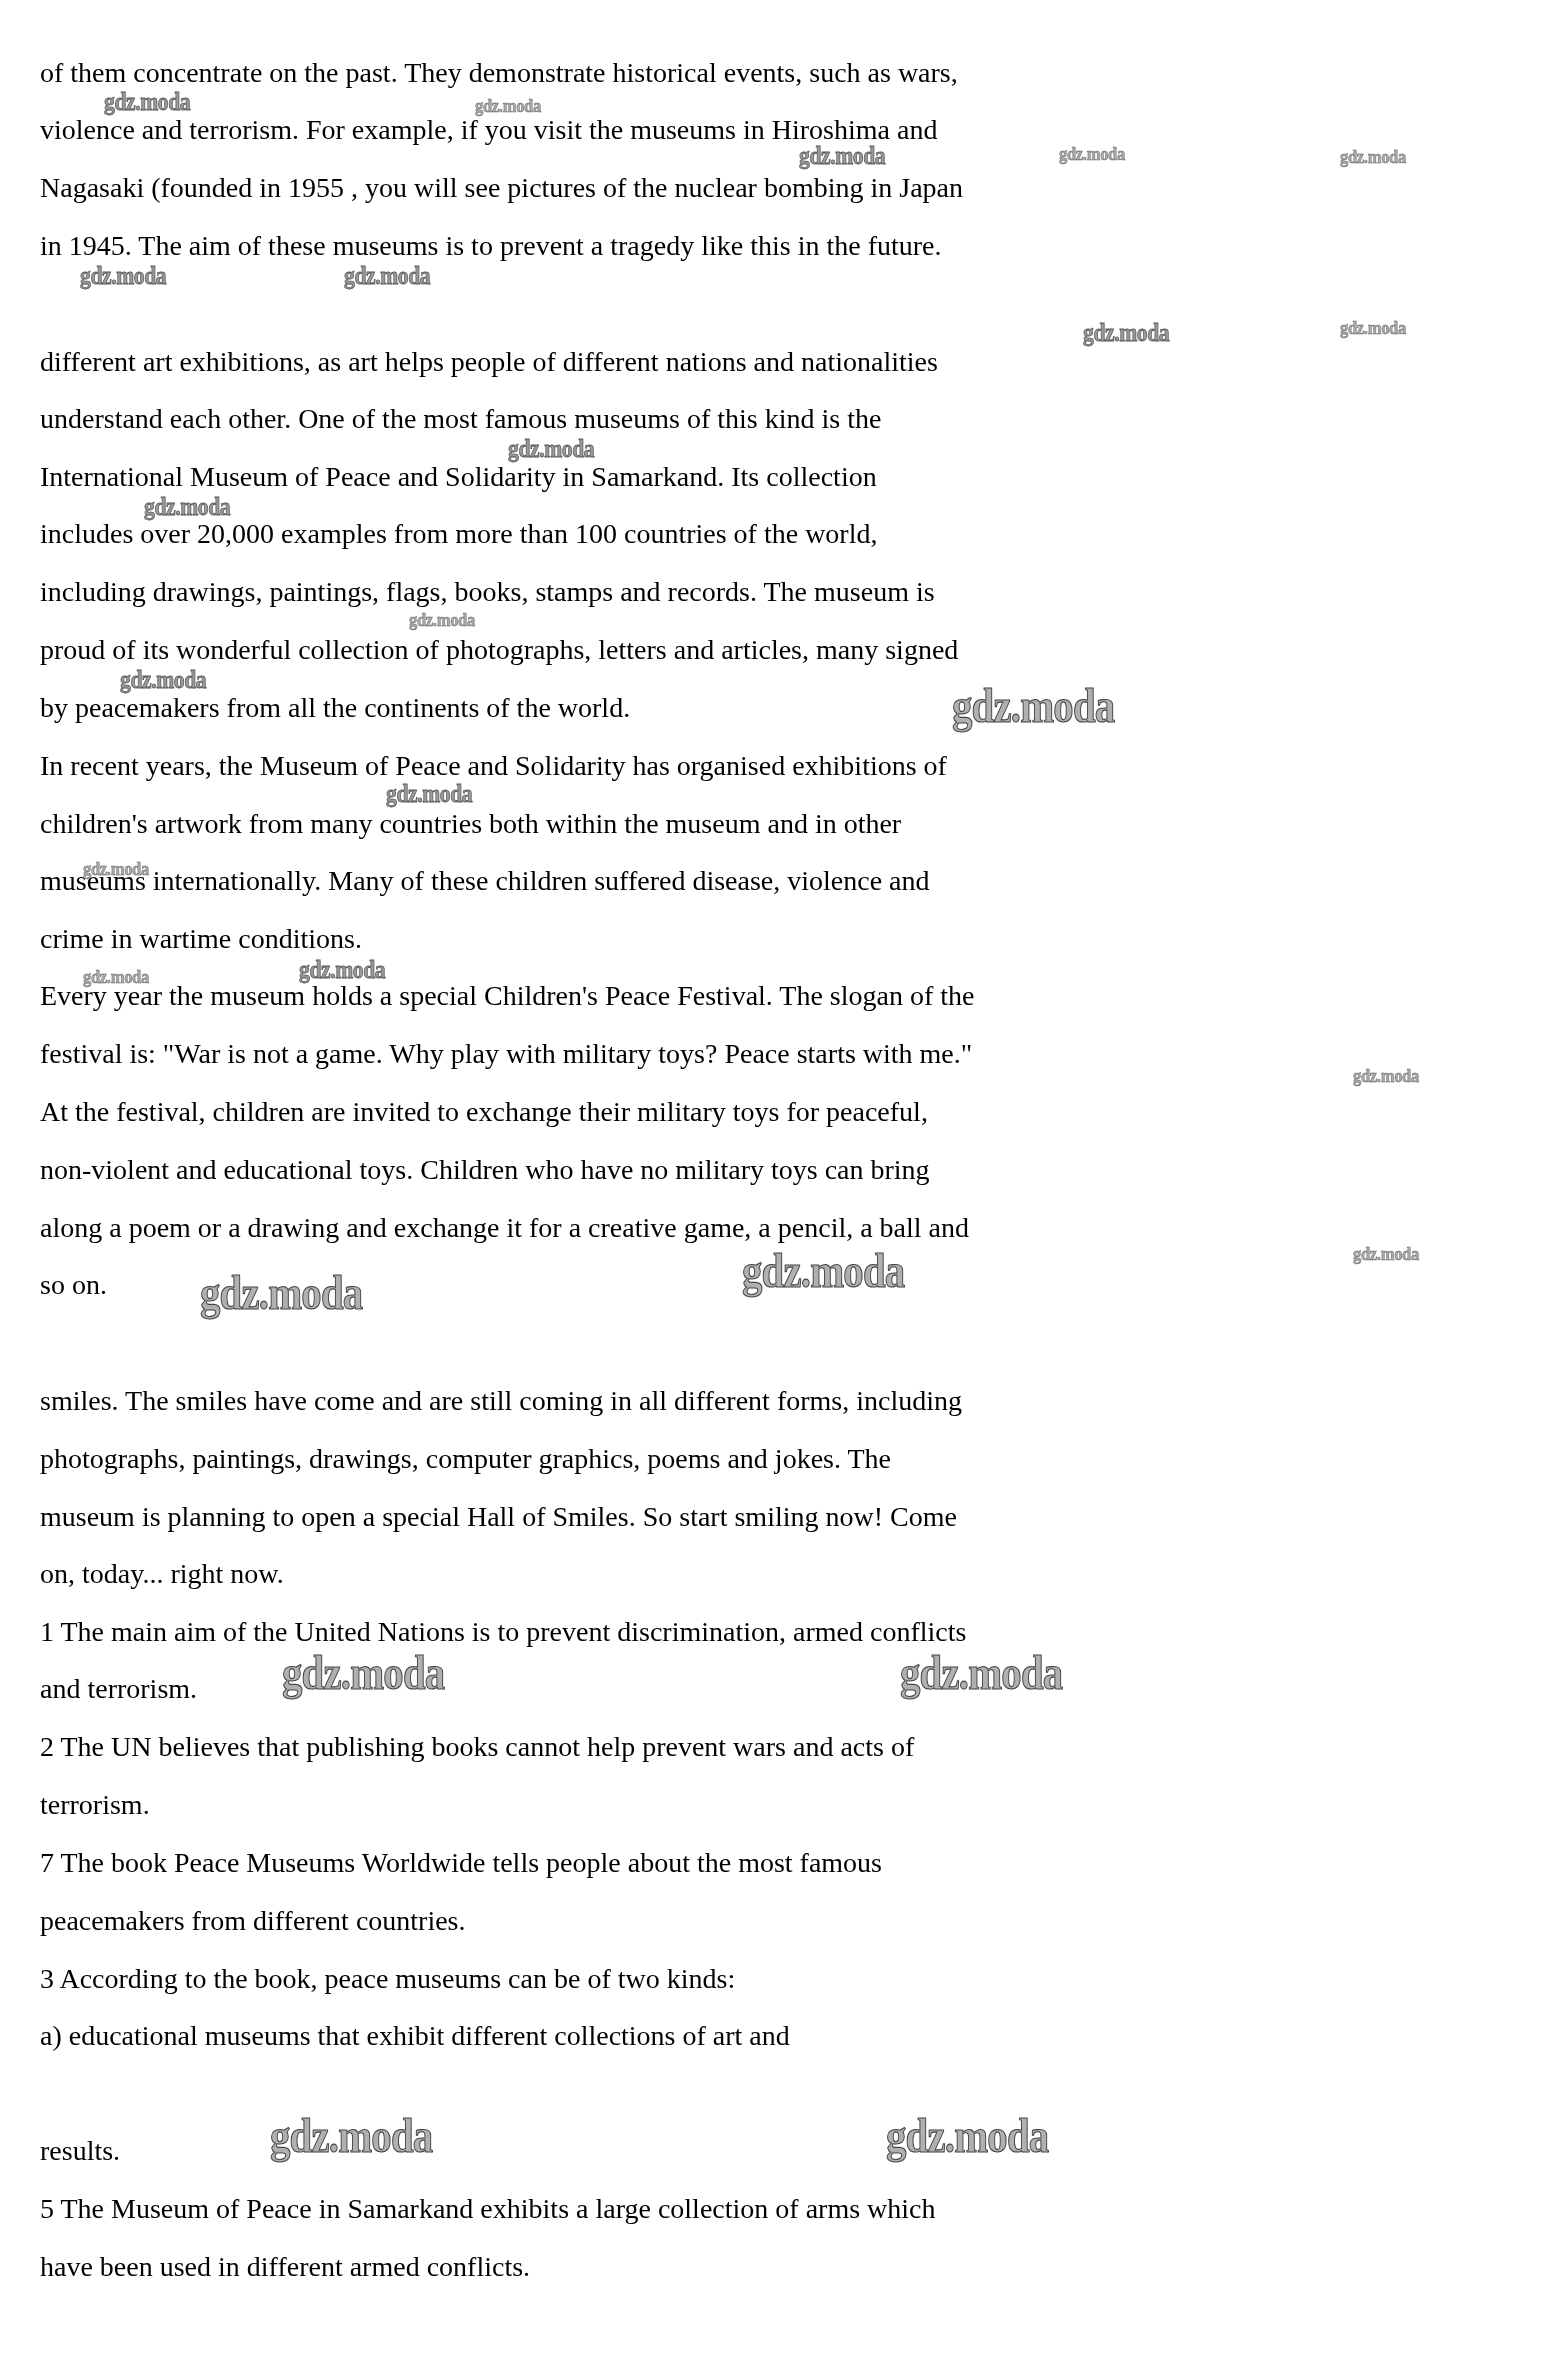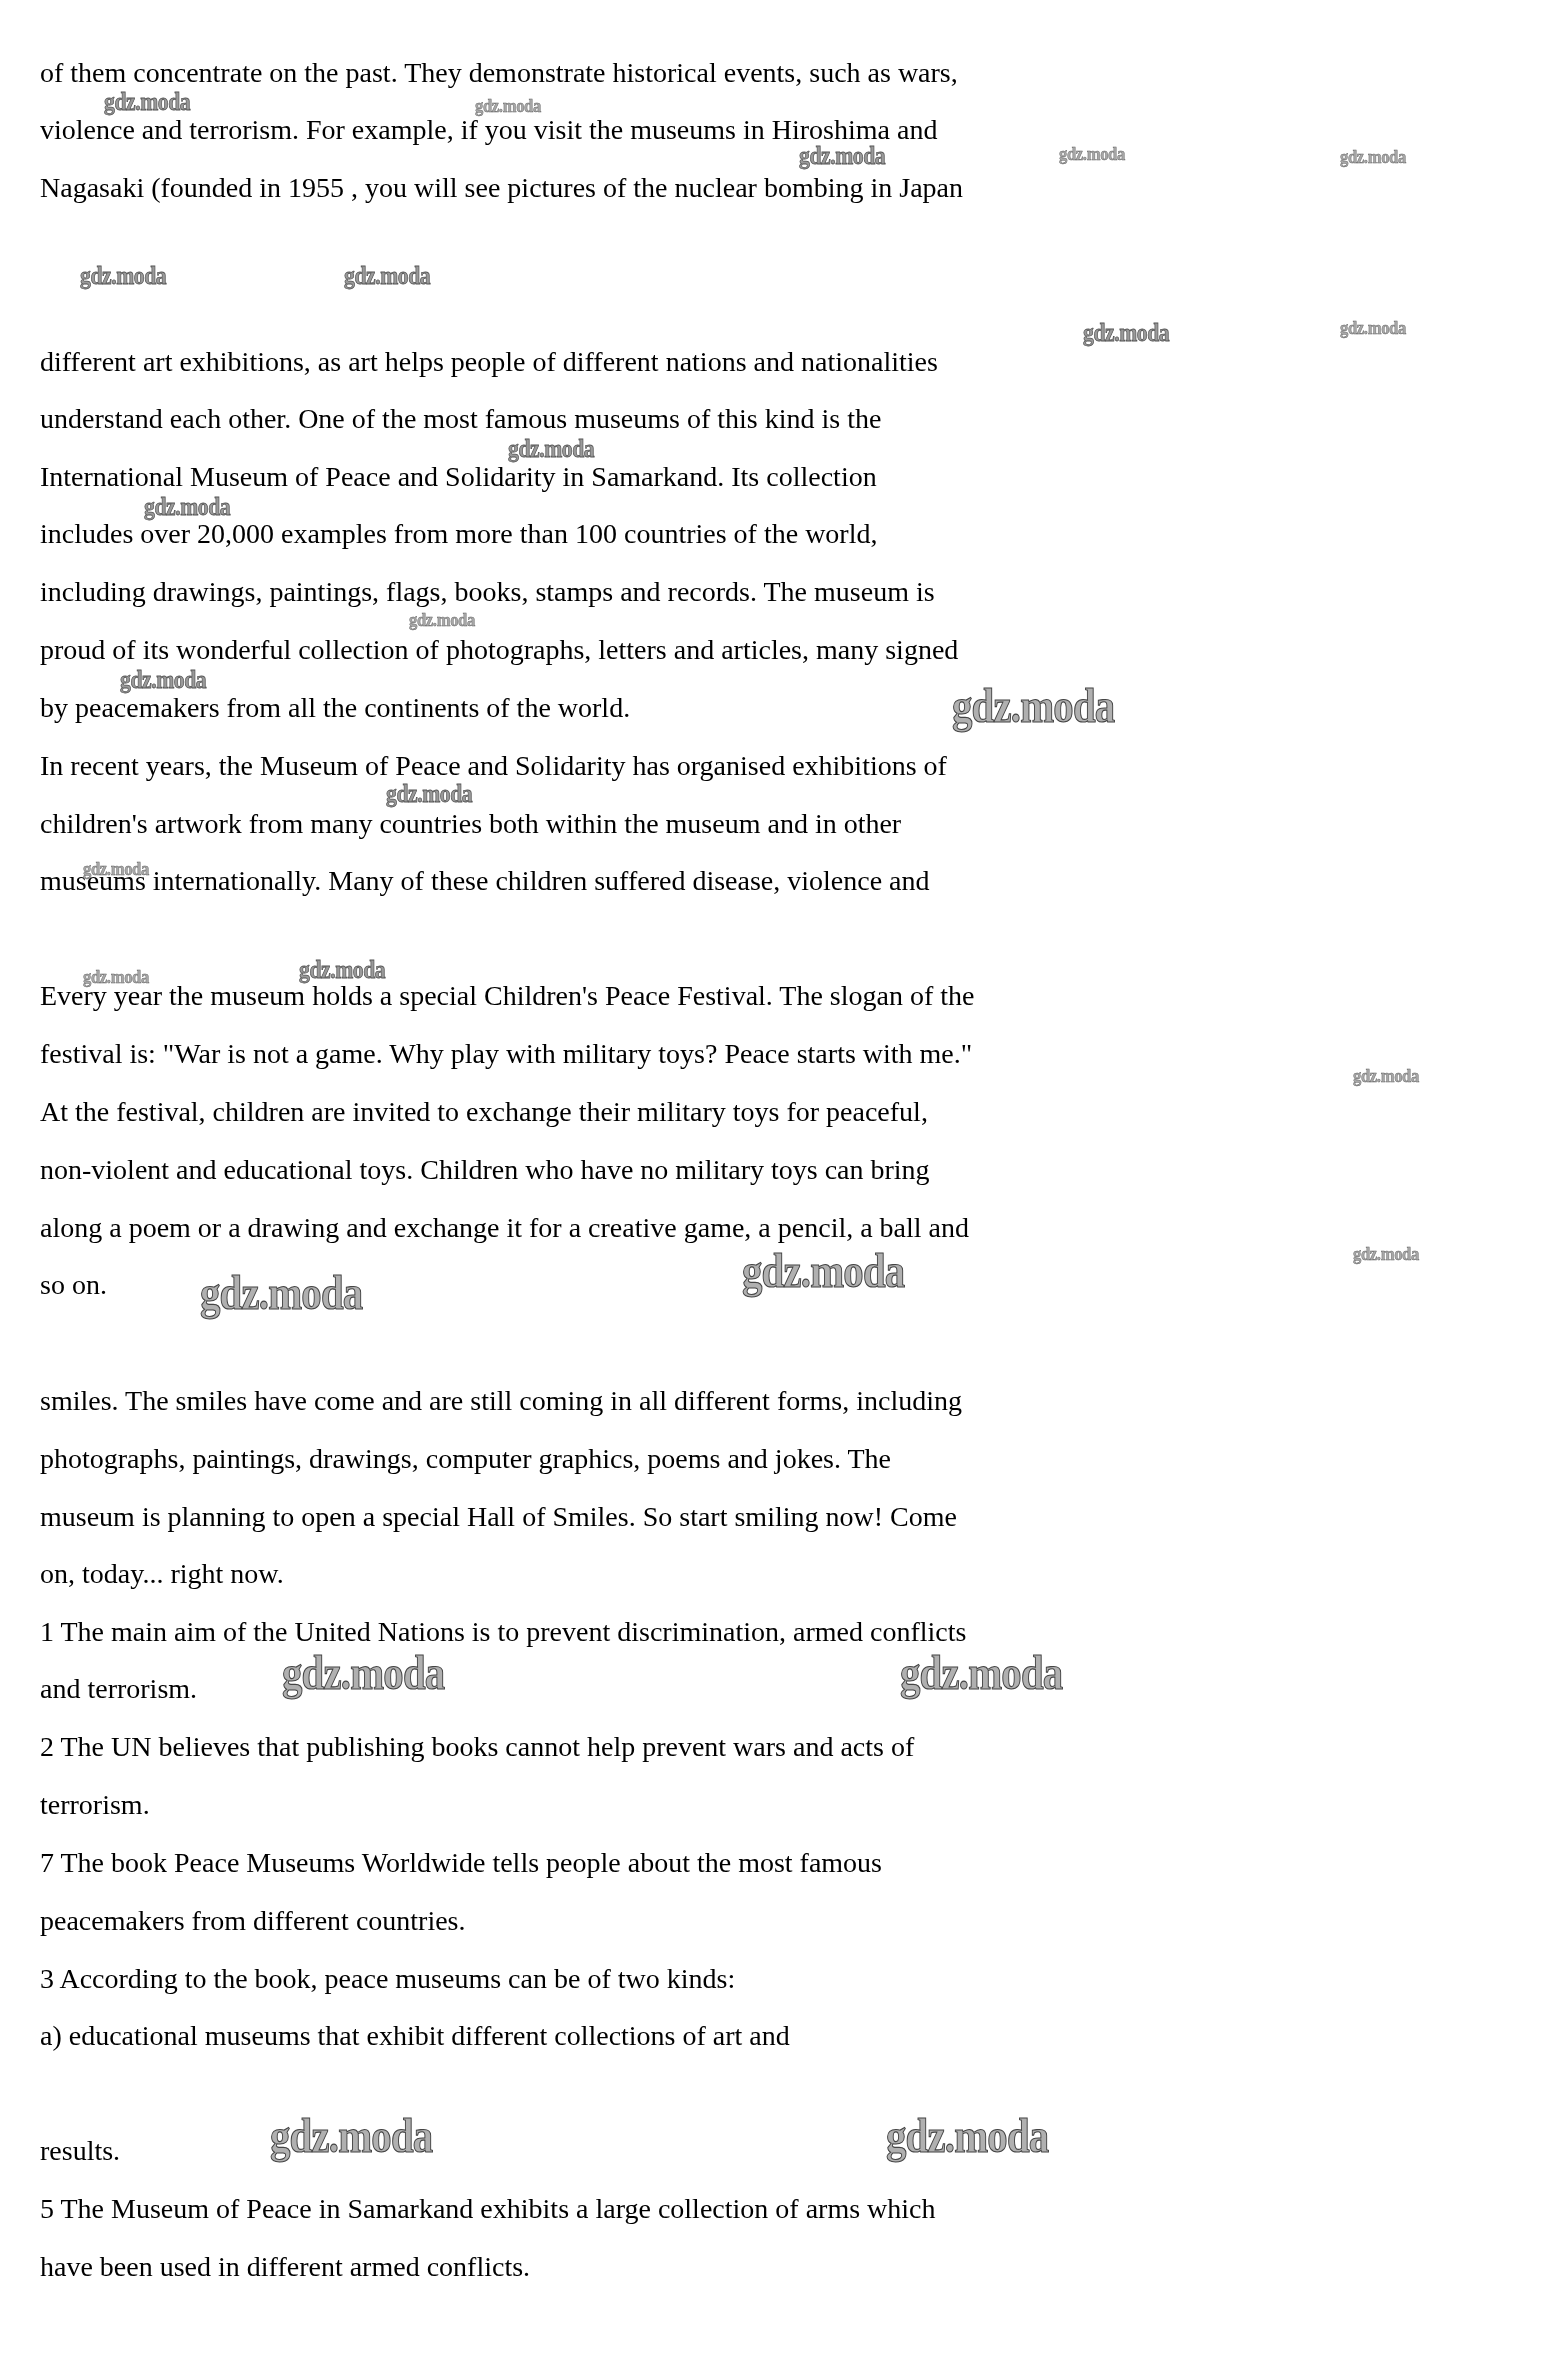--- a/index.html
+++ b/index.html
@@ -22,30 +22,32 @@
   .wm.l { font-size: 48px; line-height: 48px; color: #b0b0b0; -webkit-text-stroke: 1.1px #444; }
 </style>
 </head>
 <body>
 
 <div class="page">
 
   <div class="line" style="top:50px">of them concentrate on the past. They demonstrate historical events, such as wars,</div>
   <div class="line" style="top:107px">violence and terrorism. For example, if you visit the museums in Hiroshima and</div>
   <div class="line" style="top:165px">Nagasaki (founded in 1955 , you will see pictures of the nuclear bombing in Japan</div>
+  <div class="line" style="top:223px">in 1945. The aim of these museums is to prevent a tragedy like this in the future.</div>
   <div class="line" style="top:339px">different art exhibitions, as art helps people of different nations and nationalities</div>
   <div class="line" style="top:396px">understand each other. One of the most famous museums of this kind is the</div>
   <div class="line" style="top:454px">International Museum of Peace and Solidarity in Samarkand. Its collection</div>
   <div class="line" style="top:511px">includes over 20,000 examples from more than 100 countries of the world,</div>
   <div class="line" style="top:569px">including drawings, paintings, flags, books, stamps and records. The museum is</div>
   <div class="line" style="top:627px">proud of its wonderful collection of photographs, letters and articles, many signed</div>
   <div class="line" style="top:743px">In recent years, the Museum of Peace and Solidarity has organised exhibitions of</div>
   <div class="line" style="top:685px">by peacemakers from all the continents of the world.</div>
   <div class="line" style="top:801px">children's artwork from many countries both within the museum and in other</div>
   <div class="line" style="top:858px">museums internationally. Many of these children suffered disease, violence and</div>
+  <div class="line" style="top:916px">crime in wartime conditions.</div>
   <div class="line" style="top:973px">Every year the museum holds a special Children's Peace Festival. The slogan of the</div>
   <div class="line" style="top:1031px">festival is: "War is not a game. Why play with military toys? Peace starts with me."</div>
   <div class="line" style="top:1089px">At the festival, children are invited to exchange their military toys for peaceful,</div>
   <div class="line" style="top:1147px">non-violent and educational toys. Children who have no military toys can bring</div>
   <div class="line" style="top:1205px">along a poem or a drawing and exchange it for a creative game, a pencil, a ball and</div>
   <div class="line" style="top:1262px">so on.</div>
   <div class="line" style="top:1378px">smiles. The smiles have come and are still coming in all different forms, including</div>
   <div class="line" style="top:1436px">photographs, paintings, drawings, computer graphics, poems and jokes. The</div>
   <div class="line" style="top:1494px">museum is planning to open a special Hall of Smiles. So start smiling now! Come</div>
   <div class="line" style="top:1551px">on, today... right now.</div>

